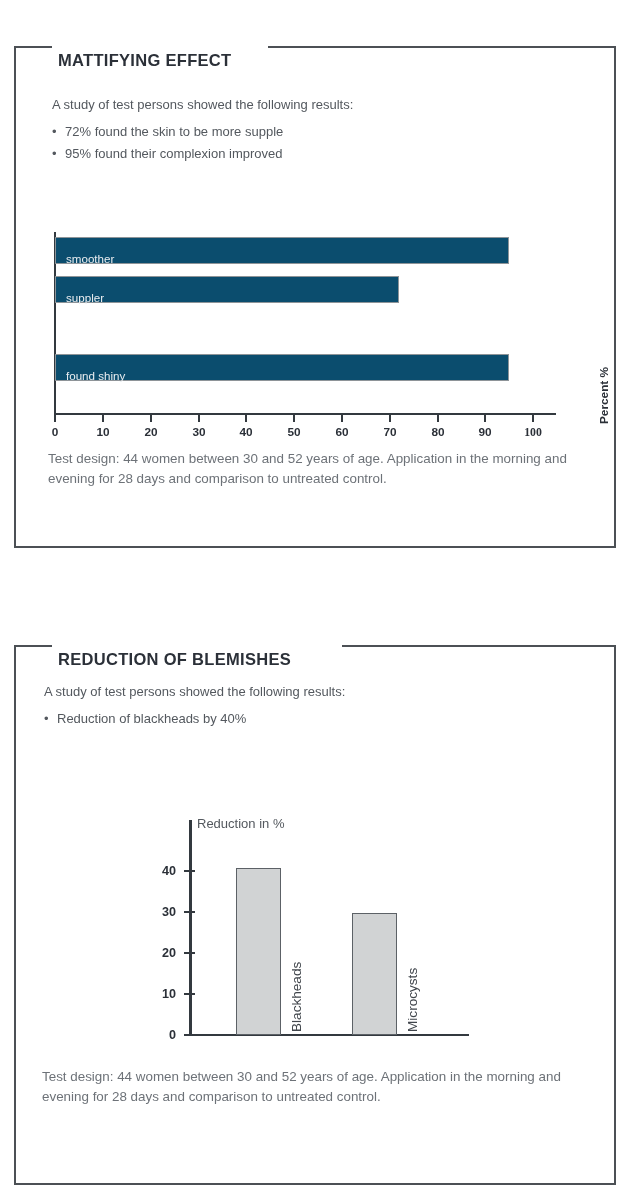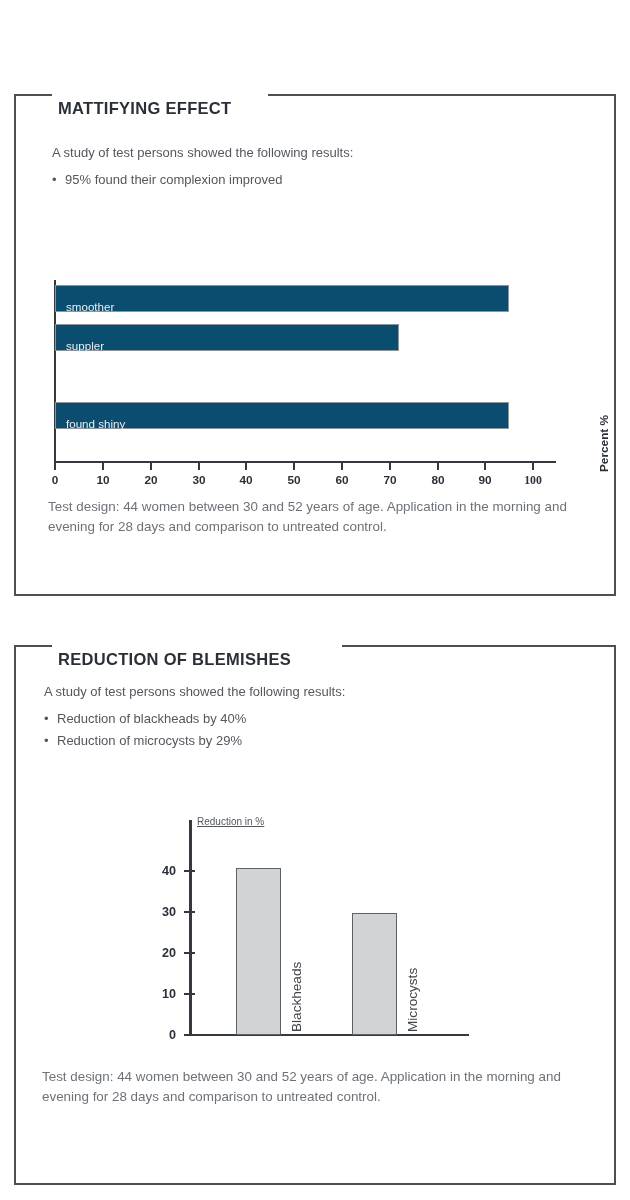--- a/index.html
+++ b/index.html
@@ -153,38 +153,38 @@
     position: absolute;
     font-size: 12.6px;
     font-weight: bold;
     color: #2b3038;
     transform: translateY(-50%);
     text-align: right;
     white-space: nowrap;
   }
   .chart2-title {
     position: absolute;
-    font-size: 10px;
+    font-size: 13px;
     color: #53585e;
     white-space: nowrap;
-    text-decoration: underline;
   }
 </style>
 </head>
 <body>
 
-<section class="panel" style="left:14px; top:46px; width:602px; height:502px;margin-top:48px;">
+<section class="panel" style="left:14px; top:46px; width:602px; height:502px;">
   <div class="panel-frame"></div>
   <div class="title-notch" style="left:38px; width:216px;"></div>
   <h2 class="panel-title" style="left:44px;">MATTIFYING EFFECT</h2>
 
   <div class="copy" style="left:38px; top:48px;">
     <span>A study of test persons showed the following results:</span>
   </div>
   <div class="copy" style="left:38px; top:75px;">
+    <span class="bullet-row"><span class="dot">•</span><span>72% found the skin to be more supple</span></span>
     <span class="bullet-row"><span class="dot">•</span><span>95% found their complexion improved</span></span>
   </div>
 
   <div class="chart1" style="left:26px; top:186px; width:560px; height:200px;">
 
     <div class="axis-y-line" style="left:14px; top:0px; height:183px;"></div>
     <div class="axis-x-line" style="left:14px; top:181px; width:502px;"></div>
 
     <div class="hbar-track" style="left:15px; top:5px; width:502px;">
       <div class="hbar" style="width:454px;"></div>
@@ -232,21 +232,20 @@
 <section class="panel" style="left:14px; top:645px; width:602px; height:540px;">
   <div class="panel-frame"></div>
   <div class="title-notch" style="left:38px; width:290px;"></div>
   <h2 class="panel-title" style="left:44px;">REDUCTION OF BLEMISHES</h2>
 
   <div class="copy" style="left:30px; top:36px;">
     <span>A study of test persons showed the following results:</span>
   </div>
   <div class="copy" style="left:30px; top:63px;">
     <span class="bullet-row"><span class="dot">•</span><span>Reduction of blackheads by 40%</span></span>
-    <span class="bullet-row"><span class="dot">•</span><span>Reduction of microcysts by 29%</span></span>
   </div>
 
   <div class="chart2" style="left:120px; top:165px; width:340px; height:230px;">
 
     <div class="axis-y-line" style="left:55px; top:10px; width:3px; height:216px;"></div>
     <div class="axis-x-line" style="left:55px; top:224px; width:280px; height:2px;"></div>
 
     <div class="chart2-title" style="left:63px; top:6px;">Reduction in %</div>
 
     <div class="vcol" style="left:102px; top:58px; width:45px; height:167px;"></div>

